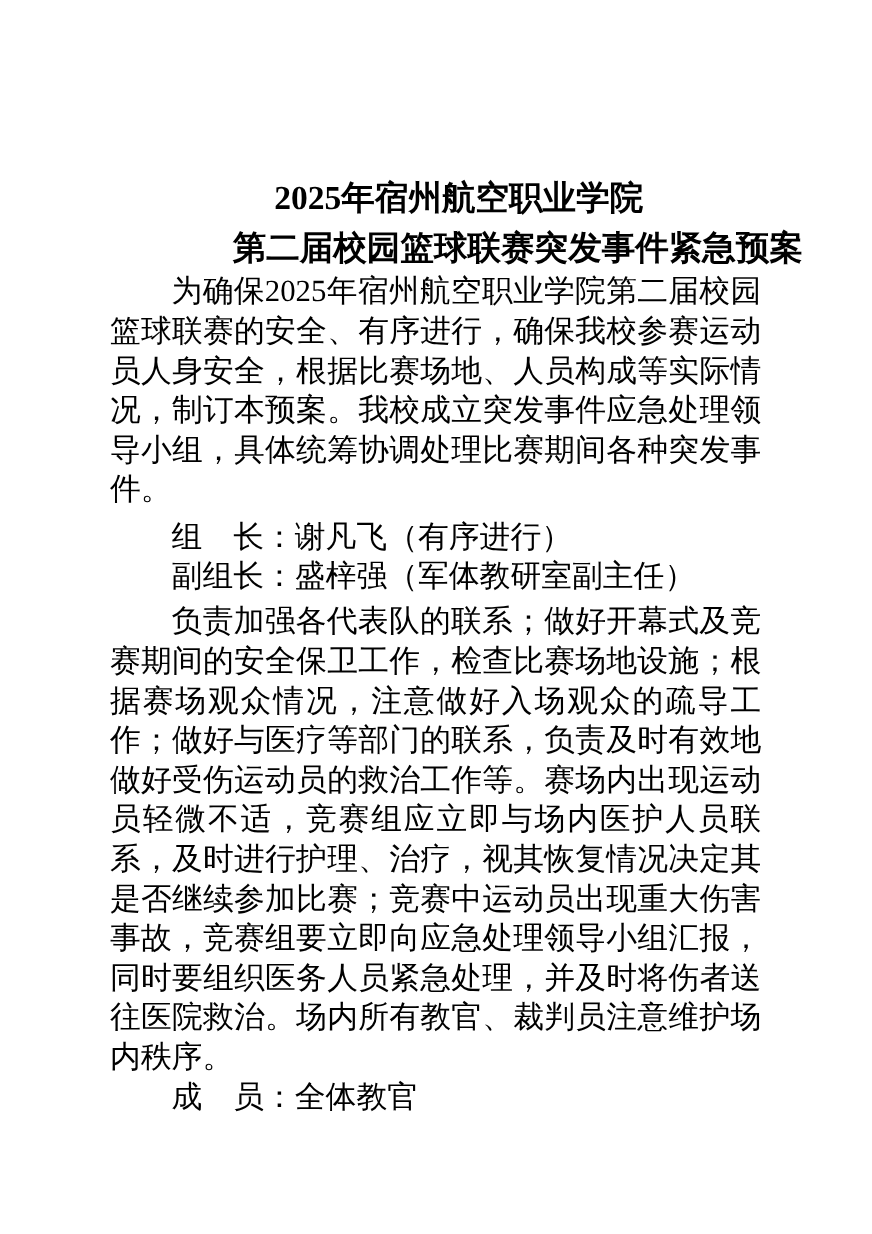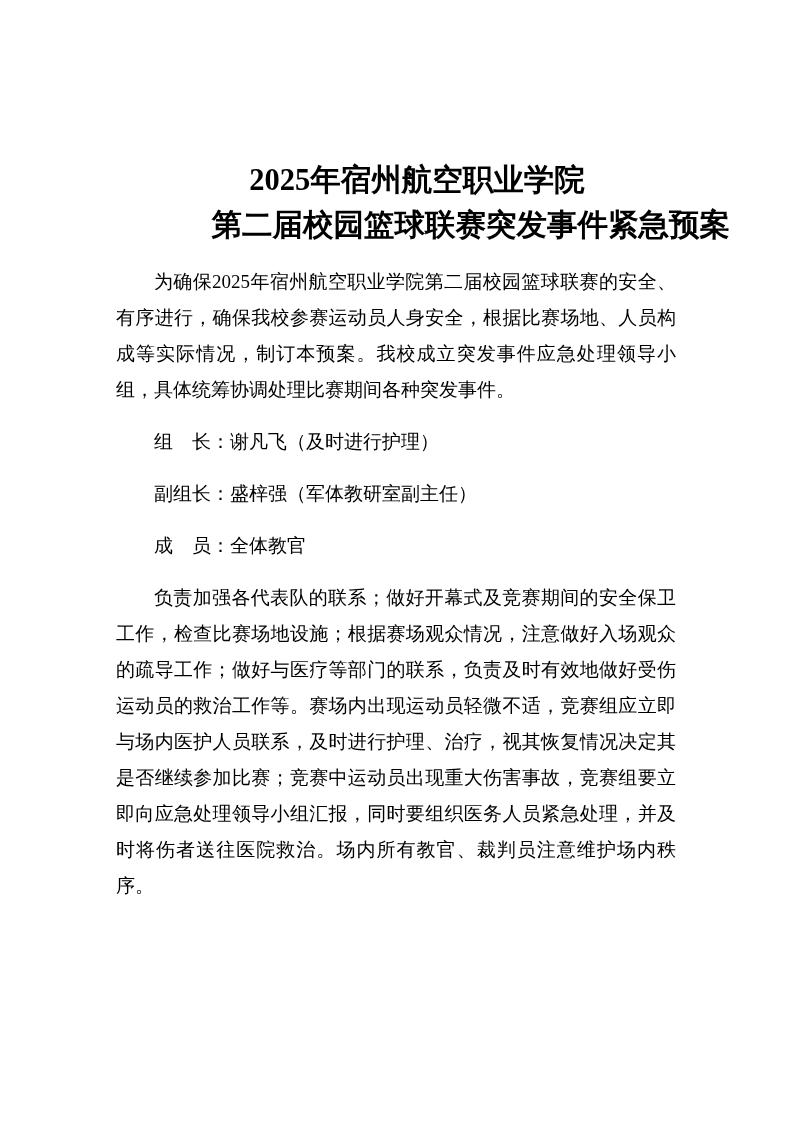--- a/index.html
+++ b/index.html
@@ -21,42 +21,42 @@
   .doc-title {
     font-weight: 700;
     font-size: 30.5px;
     line-height: 45px;
     text-align: center;
     white-space: nowrap;
   }
   .title-line1 { position: relative; left: 21px; }
   .title-line2 { position: relative; left: 38px; text-align: right; }
   .para {
-    margin: 16px;
-    font-size: 19px;
+    margin: 0;
+    font-size: 28px;
     line-height: 36px;
     text-align: justify;
     text-indent: 2em;
     word-break: break-all;
   }
   .roster { text-align: left; }
   .roster-first { margin-top: 7px; }
   .duties { margin-top: 5px; }
 </style>
 </head>
 <body>
 
 <div class="page">
   <div class="doc-title">
     <div class="title-line1">2025年宿州航空职业学院</div>
     <div class="title-line2">第二届校园篮球联赛突发事件紧急预案</div>
   </div>
 
   <p class="para intro">为确保2025年宿州航空职业学院第二届校园篮球联赛的安全、有序进行，确保我校参赛运动员人身安全，根据比赛场地、人员构成等实际情况，制订本预案。我校成立突发事件应急处理领导小组，具体统筹协调处理比赛期间各种突发事件。</p>
 
-  <p class="para roster roster-first">组　长：谢凡飞（及时进行护理）</p>
+  <p class="para roster roster-first">组　长：谢凡飞（有序进行）</p>
 
   <p class="para roster">副组长：盛梓强（军体教研室副主任）</p>
 
+  <p class="para duties">负责加强各代表队的联系；做好开幕式及竞赛期间的安全保卫工作，检查比赛场地设施；根据赛场观众情况，注意做好入场观众的疏导工作；做好与医疗等部门的联系，负责及时有效地做好受伤运动员的救治工作等。赛场内出现运动员轻微不适，竞赛组应立即与场内医护人员联系，及时进行护理、治疗，视其恢复情况决定其是否继续参加比赛；竞赛中运动员出现重大伤害事故，竞赛组要立即向应急处理领导小组汇报，同时要组织医务人员紧急处理，并及时将伤者送往医院救治。场内所有教官、裁判员注意维护场内秩序。</p>
+
   <p class="para roster">成　员：全体教官</p>
-
-  <p class="para duties">负责加强各代表队的联系；做好开幕式及竞赛期间的安全保卫工作，检查比赛场地设施；根据赛场观众情况，注意做好入场观众的疏导工作；做好与医疗等部门的联系，负责及时有效地做好受伤运动员的救治工作等。赛场内出现运动员轻微不适，竞赛组应立即与场内医护人员联系，及时进行护理、治疗，视其恢复情况决定其是否继续参加比赛；竞赛中运动员出现重大伤害事故，竞赛组要立即向应急处理领导小组汇报，同时要组织医务人员紧急处理，并及时将伤者送往医院救治。场内所有教官、裁判员注意维护场内秩序。</p>
 </div>
 
 </body></html>

